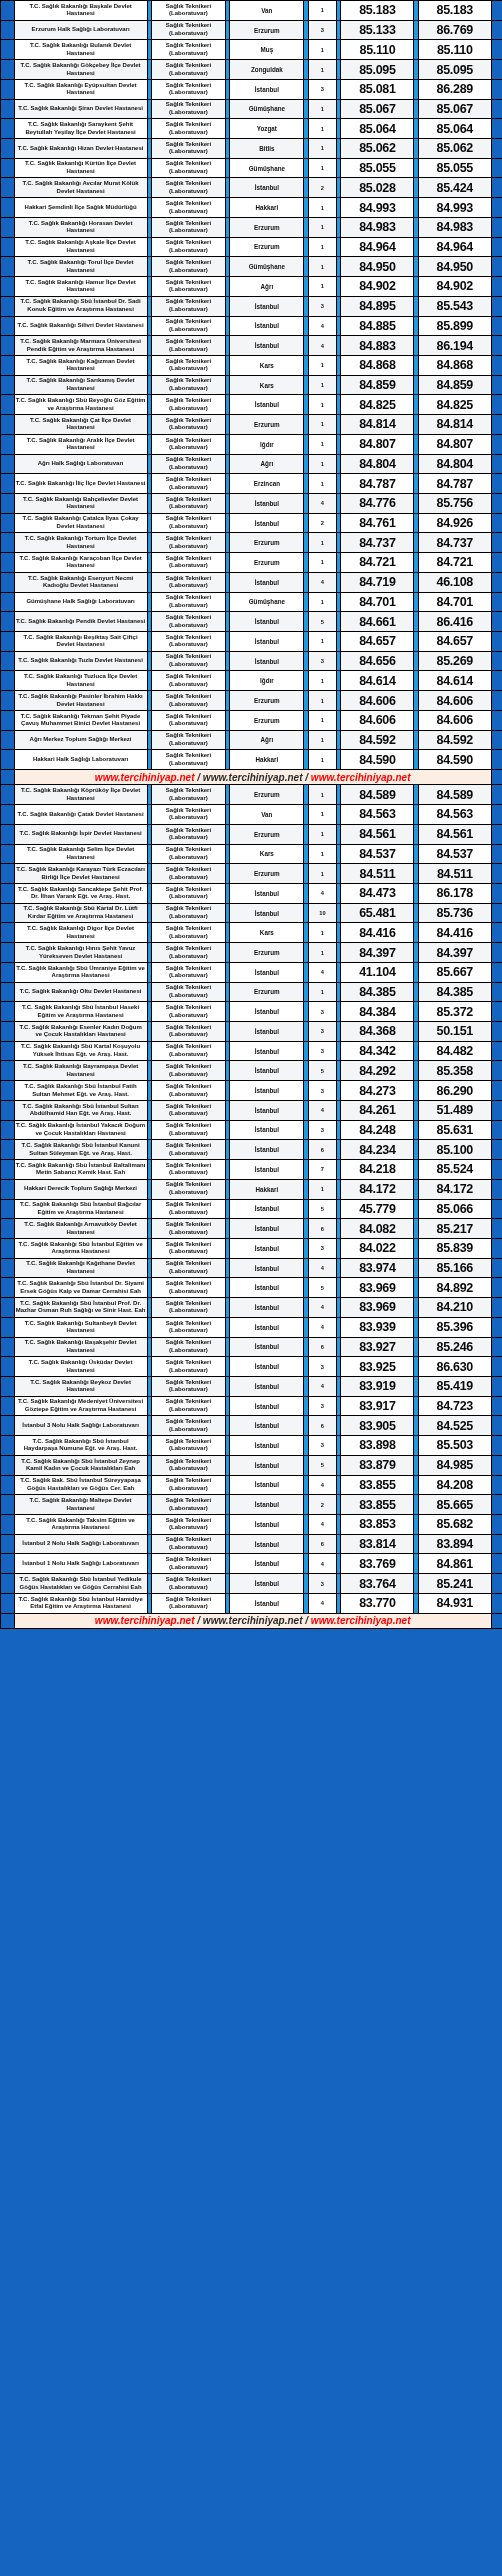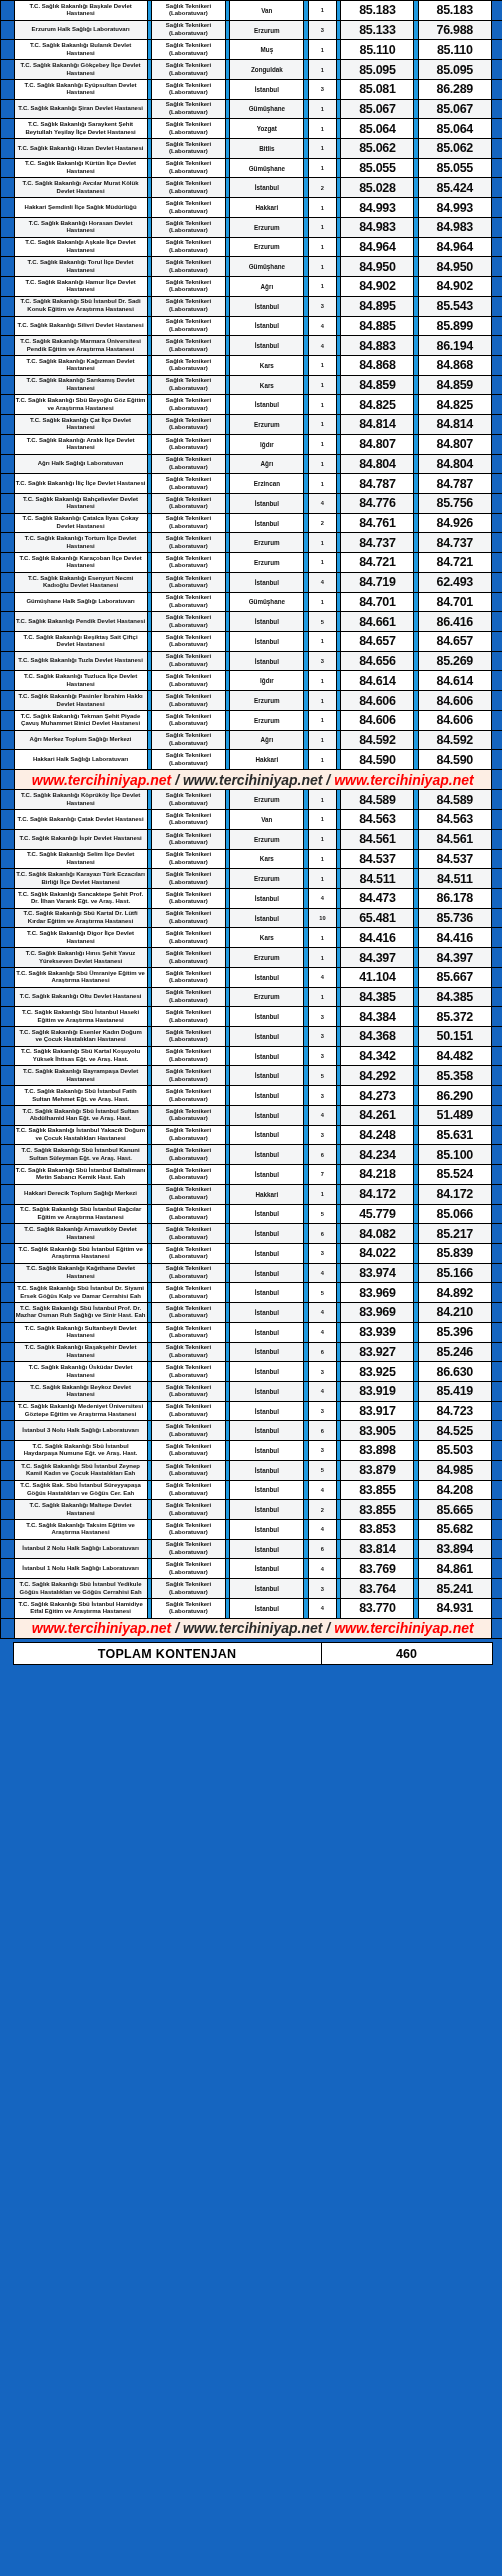--- a/index.html
+++ b/index.html
@@ -96,21 +96,21 @@
   }
   tr.odd td.kurum, tr.odd td.unvan, tr.odd td.il,
   tr.odd td.kont, tr.odd td.puan { background: #ffffff; }
   tr.even td.kurum, tr.even td.unvan, tr.even td.il,
   tr.even td.kont, tr.even td.puan { background: #f4f5f6; }
 
   
   td.watermark {
     background: #fdeee4;
     text-align: center;
-    font-size: 14px;
+    font-size: 10px;
     font-weight: bold;
     font-style: italic;
     letter-spacing: 0px;
     padding: 1.7px 0;
     color: #1a1a1a;
     white-space: nowrap;
   }
   td.watermark .red { color: #ff0000; }
   td.watermark .dk  { color: #2b2b2b; }
 
@@ -177,21 +177,21 @@
           <td class="kurum">Erzurum Halk Sağlığı Laboratuvarı</td>
           <td class="sep"></td>
           <td class="unvan">Sağlık Teknikeri (Laboratuvar)</td>
           <td class="sep"></td>
           <td class="il">Erzurum</td>
           <td class="sep"></td>
           <td class="kont">3</td>
           <td class="sep"></td>
           <td class="puan">85.133</td>
           <td class="sep"></td>
-          <td class="puan">76.988</td>
+          <td class="puan">86.769</td>
           <td class="gut"></td>
         </tr>
         <tr class="odd">
           <td class="gut"></td>
           <td class="kurum">T.C. Sağlık Bakanlığı Bulanık Devlet Hastanesi</td>
           <td class="sep"></td>
           <td class="unvan">Sağlık Teknikeri (Laboratuvar)</td>
           <td class="sep"></td>
           <td class="il">Muş</td>
           <td class="sep"></td>
@@ -597,21 +597,21 @@
           <td class="kurum">T.C. Sağlık Bakanlığı Esenyurt Necmi Kadıoğlu Devlet Hastanesi</td>
           <td class="sep"></td>
           <td class="unvan">Sağlık Teknikeri (Laboratuvar)</td>
           <td class="sep"></td>
           <td class="il">İstanbul</td>
           <td class="sep"></td>
           <td class="kont">4</td>
           <td class="sep"></td>
           <td class="puan">84.719</td>
           <td class="sep"></td>
-          <td class="puan">62.493</td>
+          <td class="puan">46.108</td>
           <td class="gut"></td>
         </tr>
         <tr class="odd">
           <td class="gut"></td>
           <td class="kurum">Gümüşhane Halk Sağlığı Laboratuvarı</td>
           <td class="sep"></td>
           <td class="unvan">Sağlık Teknikeri (Laboratuvar)</td>
           <td class="sep"></td>
           <td class="il">Gümüşhane</td>
           <td class="sep"></td>
@@ -1378,24 +1378,14 @@
           <td class="gut"></td>
         </tr>
         <tr>
           <td class="gut"></td>
           <td class="watermark" colspan="11"><span class="red">www.tercihiniyap.net</span><span class="dk"> / </span><span class="dk">www.tercihiniyap.net</span><span class="dk"> / </span><span class="red">www.tercihiniyap.net</span></td>
           <td class="gut"></td>
         </tr>
       </tbody>
   </table>
 
-  <div class="footer-wrap">
-    <table class="total">
-      <tbody>
-        <tr>
-          <td class="total-label">TOPLAM KONTENJAN</td>
-          <td class="total-value">460</td>
-        </tr>
-      </tbody>
-    </table>
-  </div>
 </div>
 
 
 </body></html>

